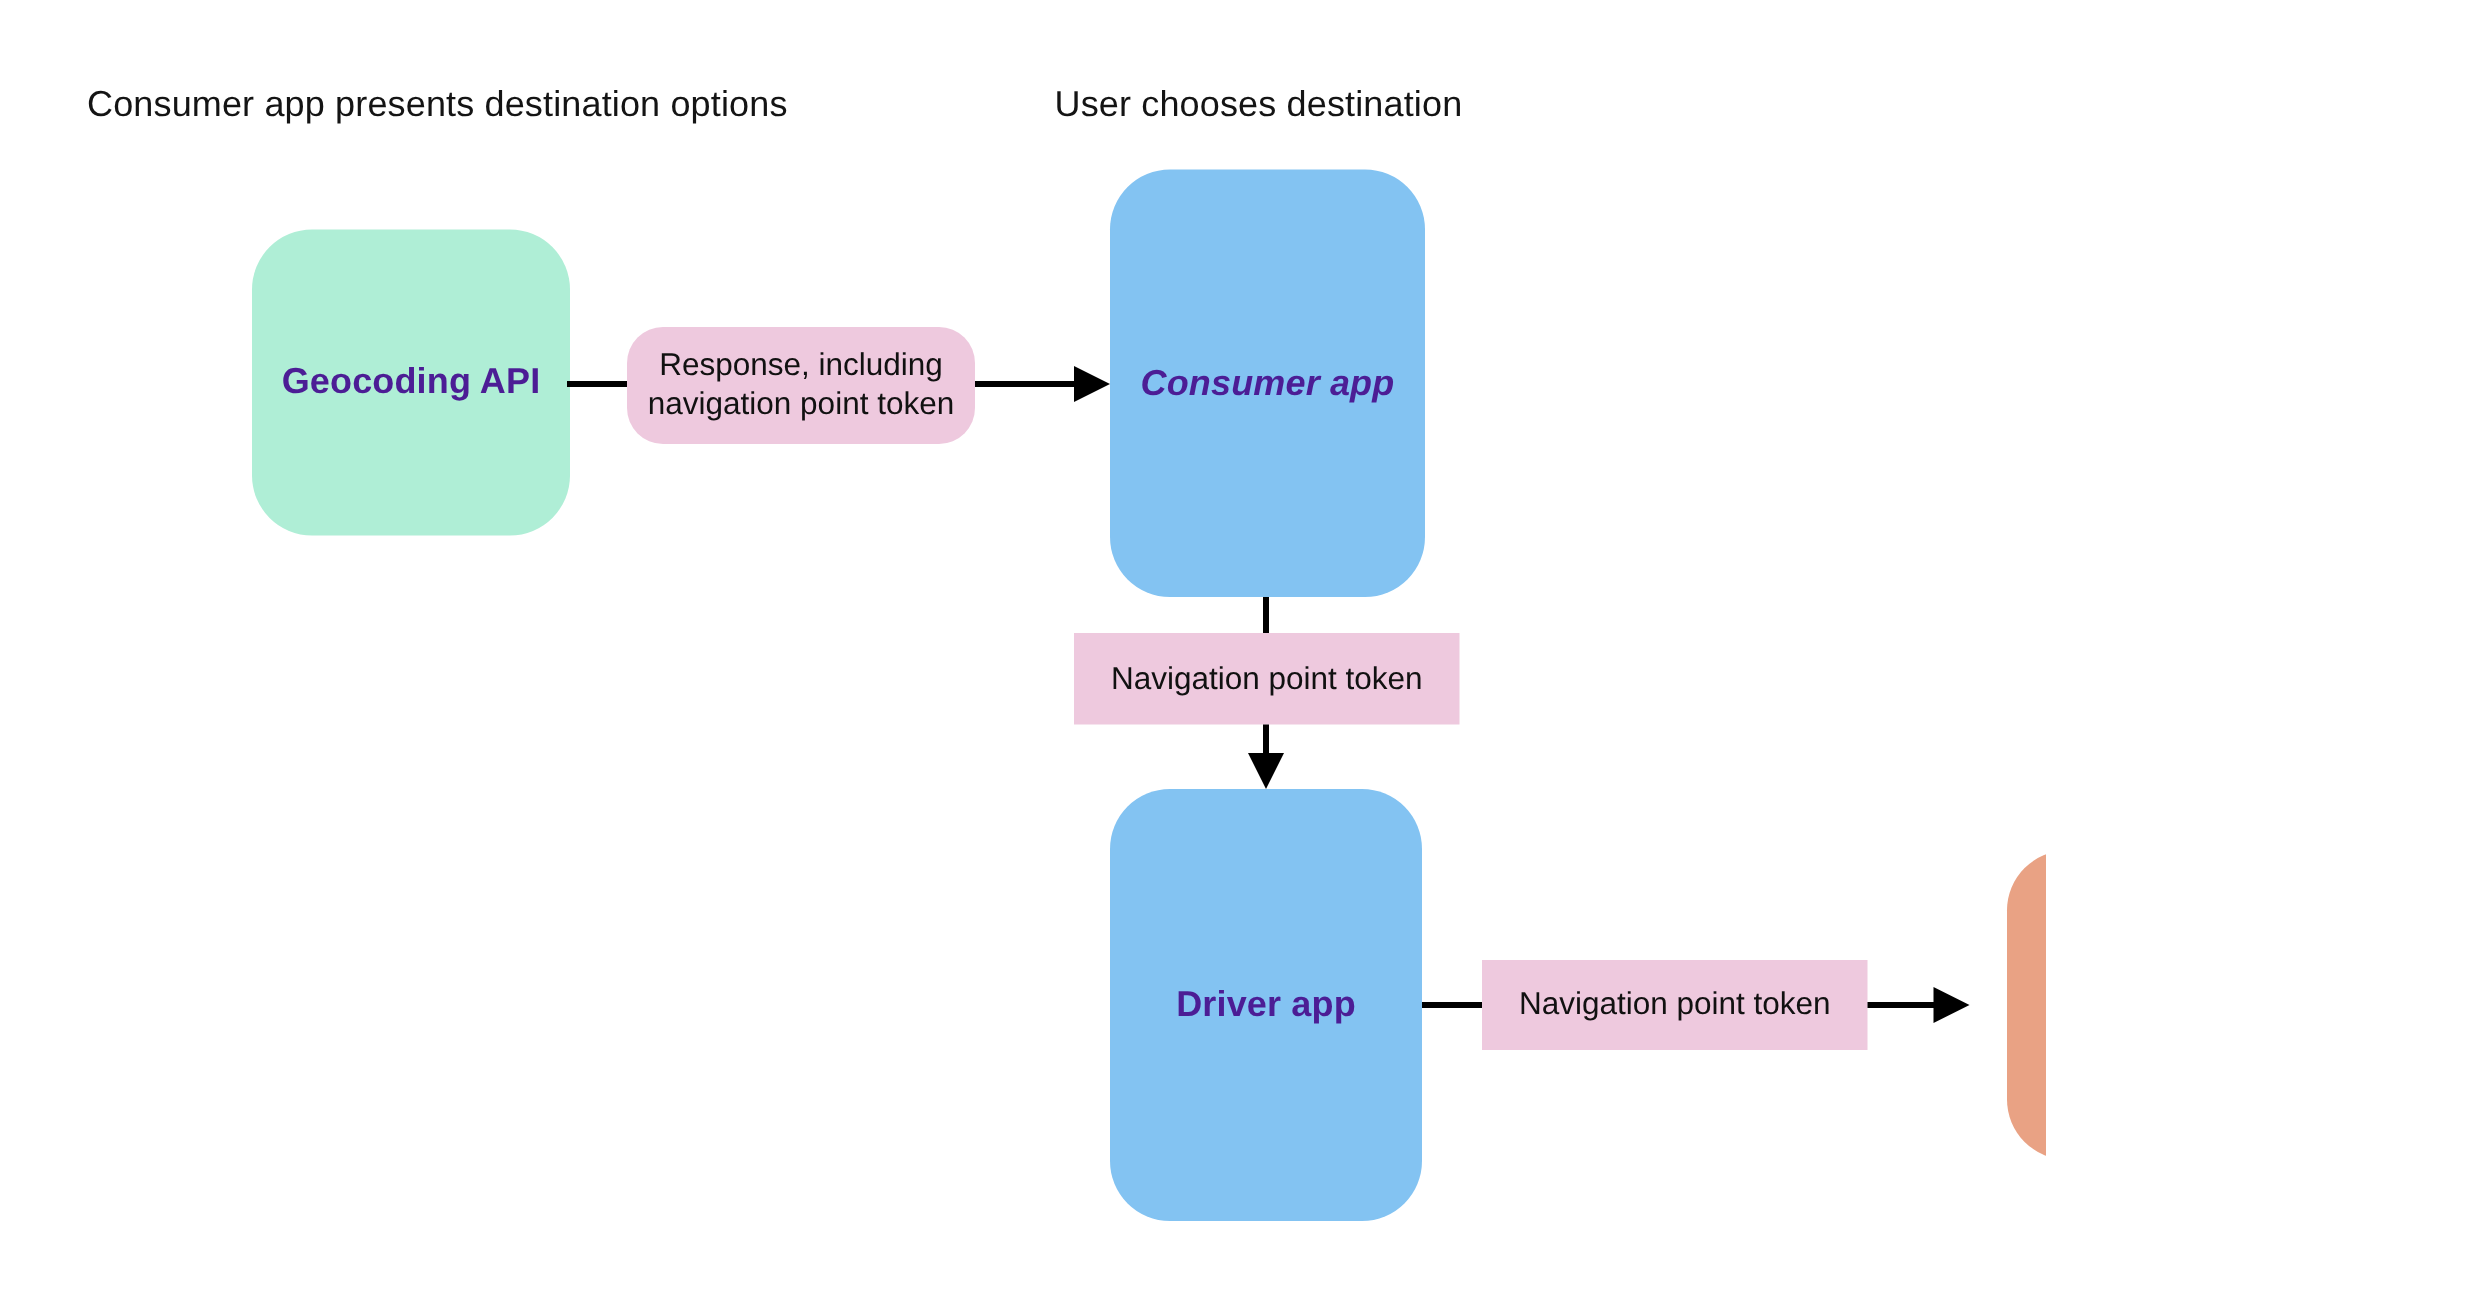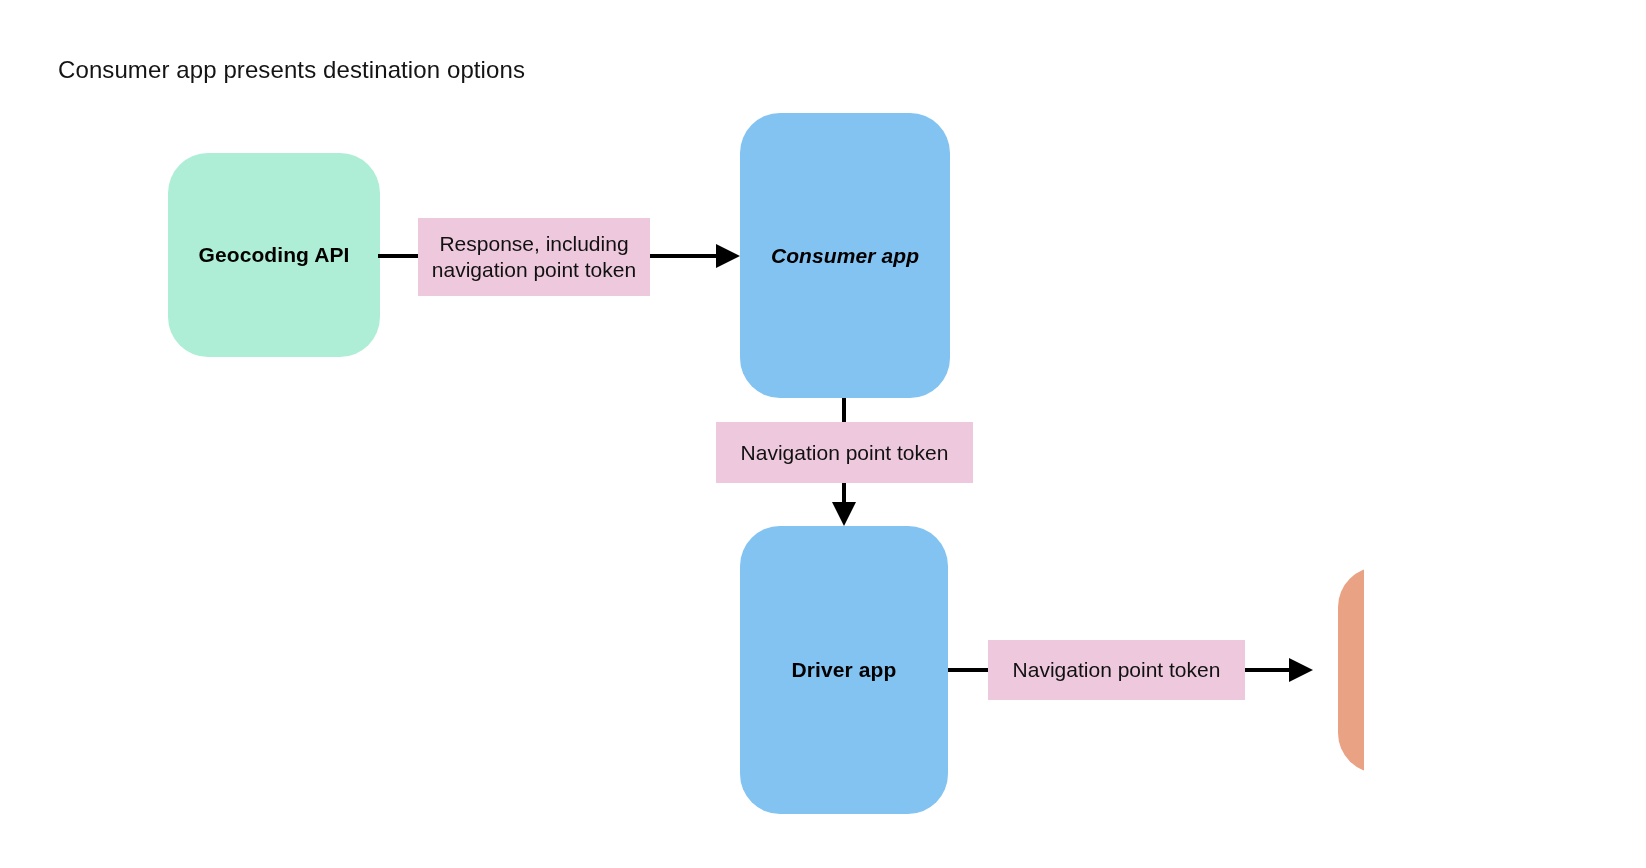--- a/index.html
+++ b/index.html
@@ -34,23 +34,23 @@
 
   .node {
     position: absolute;
     border-radius: 40px;
     display: flex;
     align-items: center;
     justify-content: center;
     text-align: center;
   }
   .node .node-label {
-    font-size: 21px;
+    font-size: 24px;
     font-weight: 700;
-    color: #000000;
+    color: #4c1d95;
     letter-spacing: 0.1px;
   }
   .node-green  { background: var(--node-green); }
   .node-blue   { background: var(--node-blue); }
   .node-orange { background: var(--node-orange); margin-left: 25px; }
 
   .edge-label {
     position: absolute;
     background: var(--edge-label-pink);
     display: flex;
@@ -88,39 +88,40 @@
     border-right: 12px solid transparent;
     border-top: 24px solid var(--arrow-black);
   }
 </style>
 </head>
 <body>
 
 <div class="canvas">
 
   <div class="col-header" style="left:58px; top:56px;">Consumer app presents destination options</div>
+  <div class="col-header" style="left:703px; top:56px;">User chooses destination</div>
 
   <div class="node node-green" style="left:168px; top:153px; width:212px; height:204px;">
     <span class="node-label">Geocoding API</span>
   </div>
 
   <div class="node node-blue" style="left:740px; top:113px; width:210px; height:285px;font-style:italic;">
     <span class="node-label">Consumer app</span>
   </div>
 
   <div class="node node-blue" style="left:740px; top:526px; width:208px; height:288px;justify-content:center;">
     <span class="node-label">Driver app</span>
   </div>
 
   <div class="node node-orange" style="left:1313px; top:567px; width:209px; height:206px;">
     <span class="node-label">Nav SDK</span>
   </div>
 
   <div class="edge-line-h" style="left:378px; top:254px; width:40px;"></div>
-  <div class="edge-label" style="left:418px; top:218px; width:232px; height:78px;">
+  <div class="edge-label" style="left:418px; top:218px; width:232px; height:78px;border-radius:24px;">
     <span>Response, including navigation point token</span>
   </div>
   <div class="edge-line-h" style="left:650px; top:254px; width:68px;"></div>
   <div class="arrowhead-right" style="left:716px; top:244px;"></div>
 
   <div class="edge-line-v" style="left:842px; top:398px; height:24px;"></div>
   <div class="edge-label" style="left:716px; top:422px; width:257px; height:61px;">
     <span>Navigation point token</span>
   </div>
   <div class="edge-line-v" style="left:842px; top:483px; height:21px;"></div>

